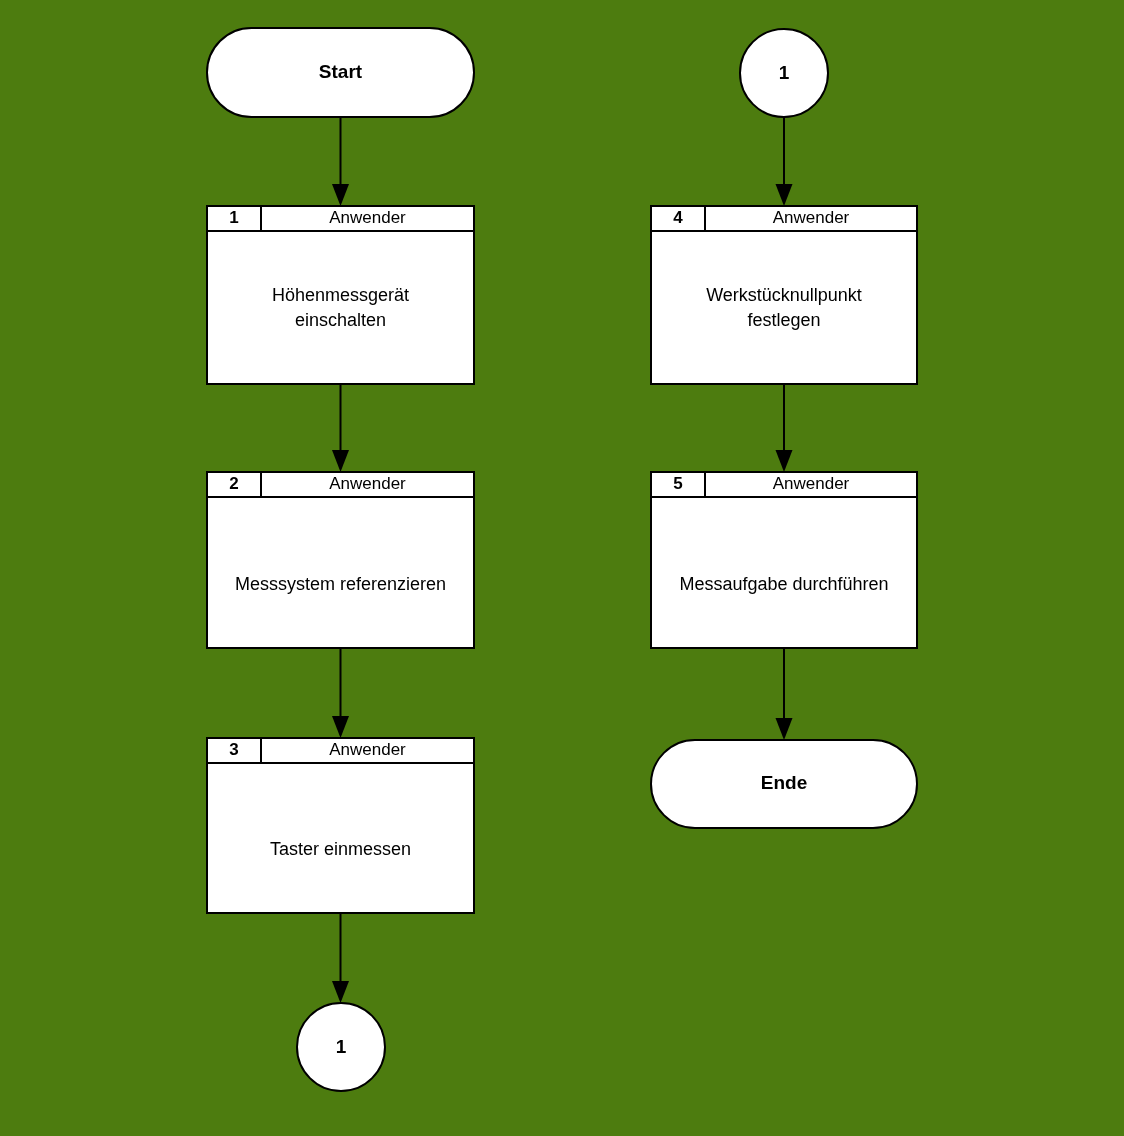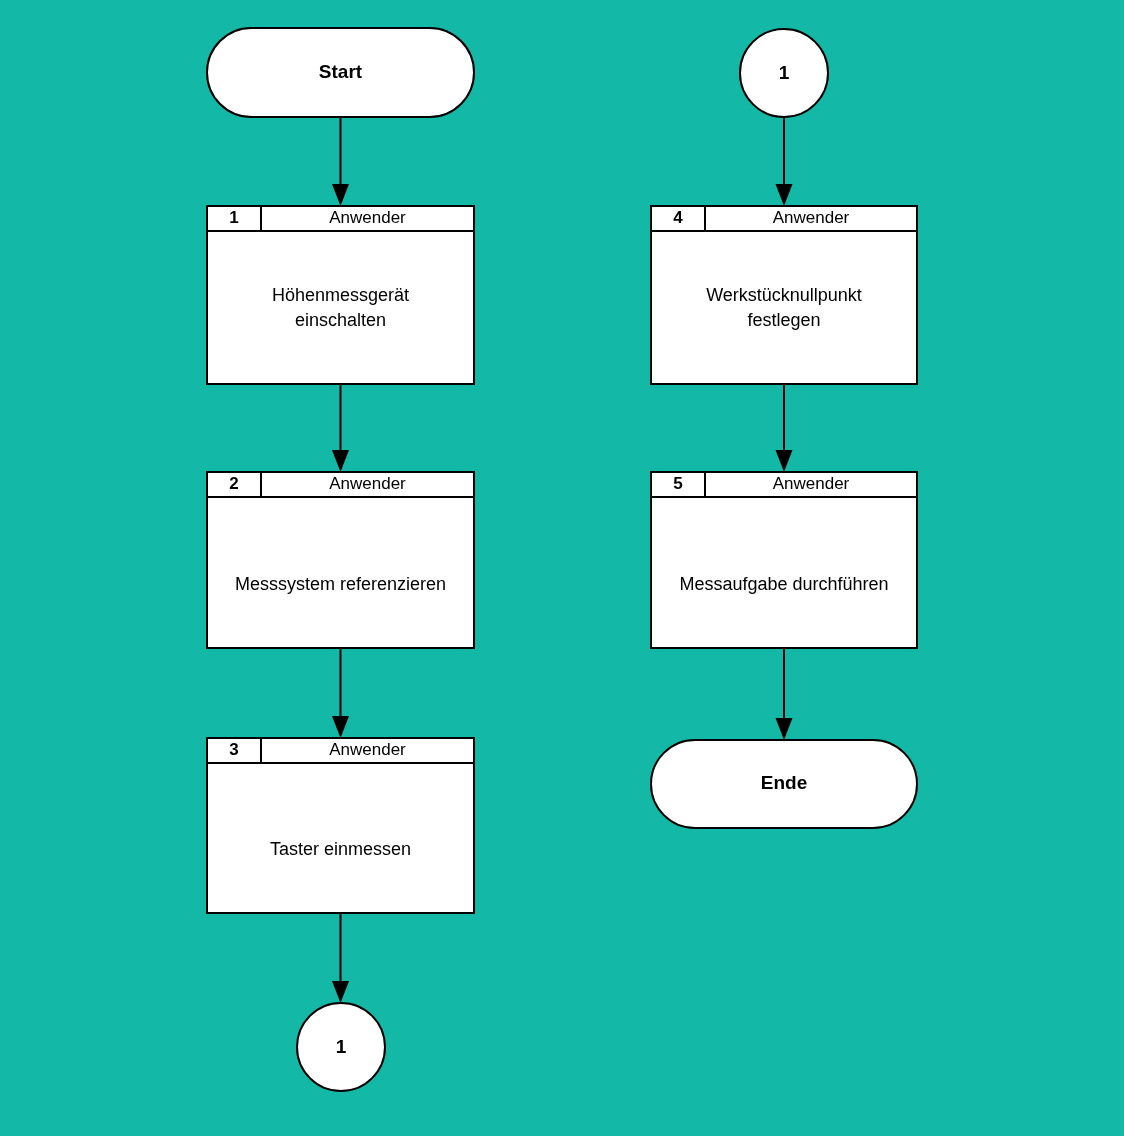--- a/index.html
+++ b/index.html
@@ -11,21 +11,21 @@
   body {
     width: 1124px;
     height: 1136px;
     font-family: "Liberation Sans", sans-serif;
     overflow: hidden;
   }
   #flowchart-root {
     position: relative;
     width: 1124px;
     height: 1136px;
-    background: #14b8a6;
+    background: #4d7c0f;
   }
   svg.flow-canvas {
     display: block;
     width: 1124px;
     height: 1136px;
   }
   .shape-outline {
     fill: #ffffff;
     stroke: #000000;
     stroke-width: 2;

